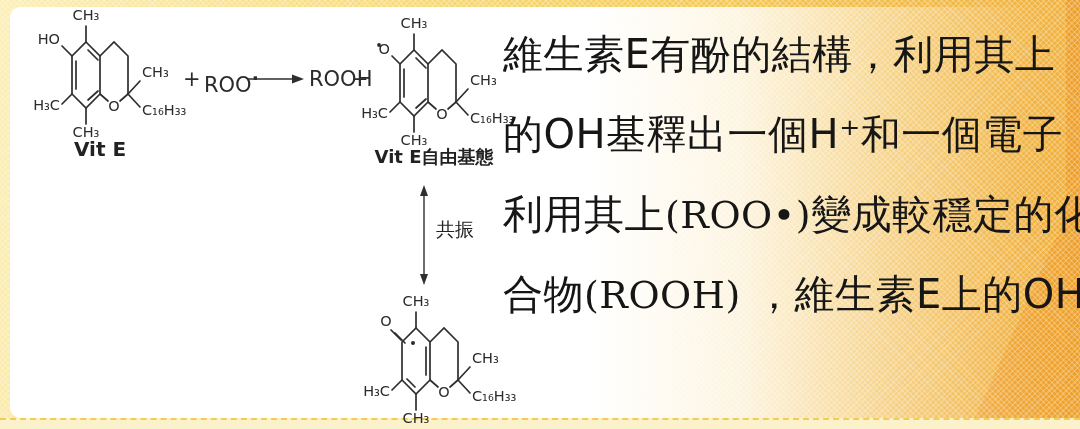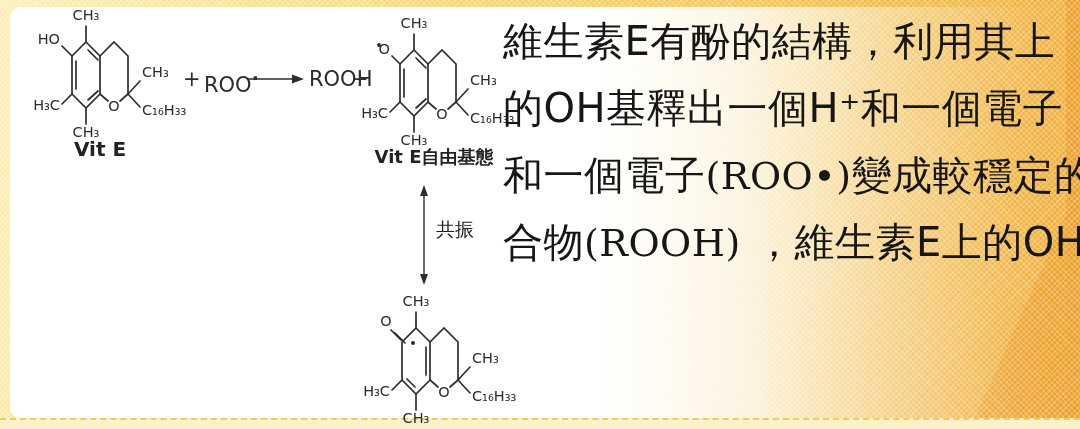--- a/index.html
+++ b/index.html
@@ -23,21 +23,21 @@
   svg{position:absolute;overflow:visible;}
   svg text{font-family:"DejaVu Sans","Liberation Sans",sans-serif;fill:#2b2b2b;}
   .bond{stroke:#2e2e2e;stroke-width:1.7;fill:none;stroke-linecap:round;}
   .lbl{font-size:14.5px;}
   .cap{font-size:20px;font-weight:600;fill:#222;}
   .cap-cjk{font-size:18px;font-weight:600;fill:#222;}
   .rxn{position:absolute;font-size:21px;color:#2b2b2b;white-space:nowrap;}
   .sup-dot{font-size:19px;font-weight:700;vertical-align:7px;}
   .res-lbl{font-size:19px;fill:#222;}
   .para{position:absolute;left:503px;top:8px;width:565px;color:#161616;}
-  .tline{height:67px;line-height:67px;font-size:40px;white-space:nowrap;letter-spacing:.5px;}
+  .tline{height:67px;line-height:67px;font-size:40px;white-space:nowrap;letter-spacing:.5px;margin-top:13px;}
   .seg-serif{font-family:"DejaVu Serif","Liberation Serif",serif;font-weight:400;font-size:38px;}
   .seg-red{color:#C5391F;}
 </style>
 </head>
 <body>
 
 <div class="slide">
 
   <div class="corner-wedge"></div>
   <div class="right-band"></div>
@@ -130,17 +130,17 @@
     <text class="lbl" x="26" y="104" text-anchor="end">H₃C</text>
     <text class="lbl" x="52" y="131" text-anchor="middle">CH₃</text>
     <text class="lbl" x="80" y="105" text-anchor="middle">O</text>
     <text class="lbl" x="108" y="71" text-anchor="start">CH₃</text>
     <text class="lbl" x="108" y="109" text-anchor="start">C₁₆H₃₃</text>
   </svg>
 
   <div class="para">
     <div class="tline"><span>維生素E有酚的結構，利用其上</span></div>
     <div class="tline"><span>的OH基釋出一個H⁺和一個電子，</span></div>
-    <div class="tline"><span>和一個電子</span><span class="seg-serif">(ROO•)</span><span>變成較穩定的化</span></div>
+    <div class="tline"><span>利用其上</span><span class="seg-serif">(ROO•)</span><span>變成較穩定的化</span></div>
     <div class="tline"><span>合物</span><span class="seg-serif">(ROOH)</span><span> ，維生素E上的OH</span></div>
   </div>
 
 </div>
 
 </body></html>

